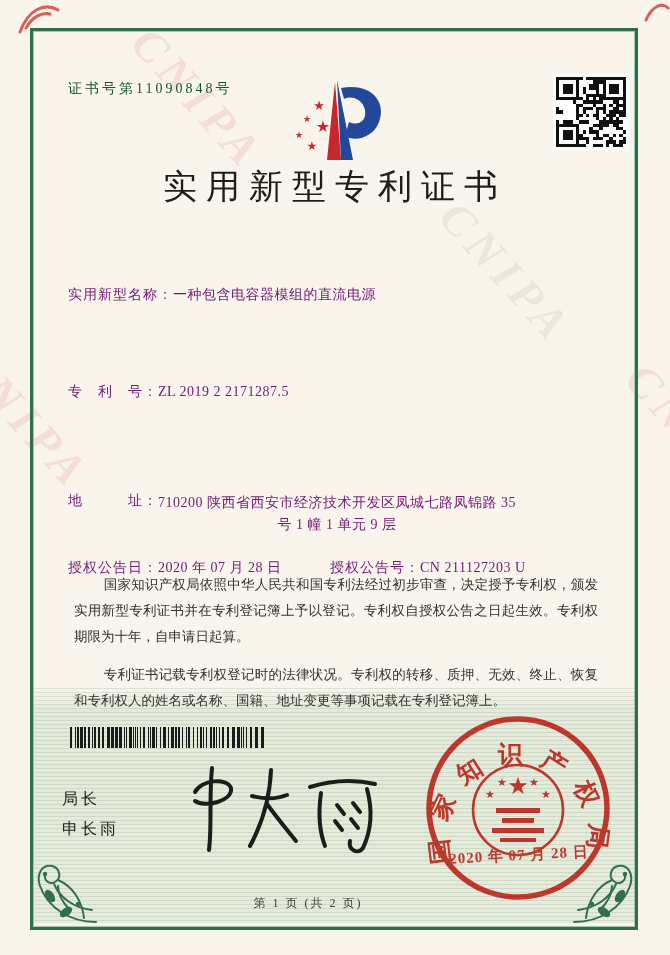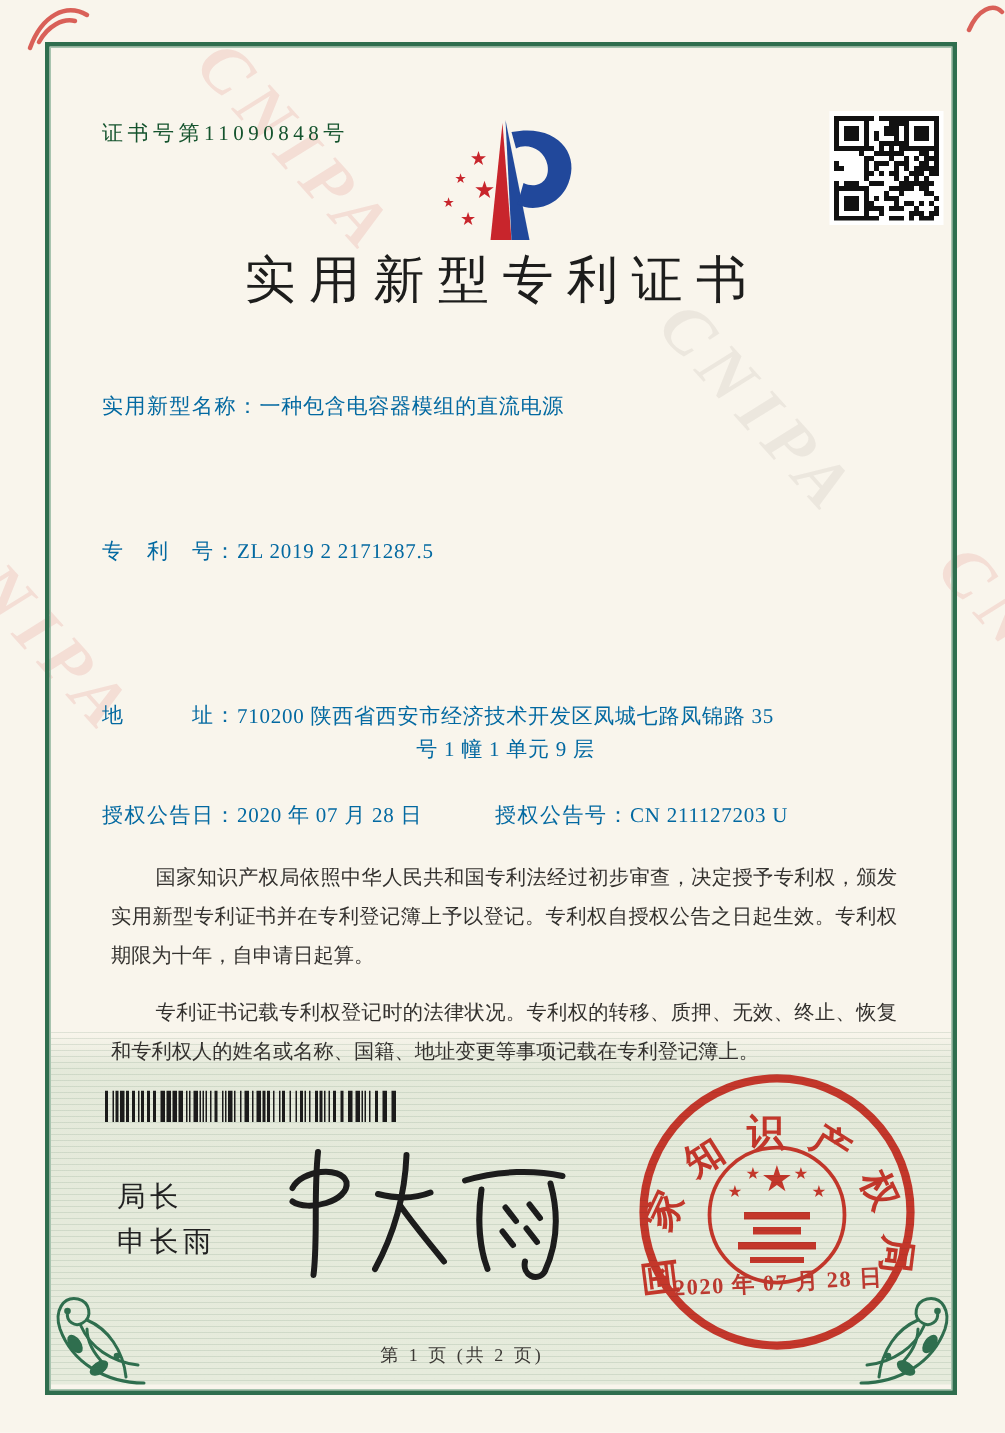--- a/index.html
+++ b/index.html
@@ -30,39 +30,39 @@
 
   .cert-no{position:absolute;left:68px;top:80px;font-size:14px;letter-spacing:3px;color:#14532d;}
 
   .qr{position:absolute;left:553px;top:74px;width:76px;height:76px;background:#fff;padding:3px;box-sizing:border-box;}
 
   .logo{position:absolute;left:285px;top:80px;width:104px;height:90px;}
 
   .title{position:absolute;left:0;top:164px;width:670px;text-align:center;
          font-size:34px;font-weight:normal;letter-spacing:9px;color:#1d1d1c;}
 
-  .field{position:absolute;left:68px;font-size:14px;letter-spacing:0.5px;color:#0369a1;}
+  .field{position:absolute;left:68px;font-size:14px;letter-spacing:0.5px;color:#701a75;margin-top:24px;}
   .field .lbl{letter-spacing:1px;}
   .f-name{top:262px;}
   .f-inventor{top:316px;}
   .f-patno{top:359px;}
   .f-filing{top:401px;}
   .f-patentee{top:444px;}
   .f-address{top:468px;width:500px;display:flex;}
   .f-address .val{white-space:pre-line;line-height:1.55;text-align:center;}
   .f-grantdate{top:535px;}
   .f-grantno{top:535px;left:330px;}
 
   .paras{position:absolute;left:62px;top:560px;width:548px;font-size:13.5px;line-height:1.92;
          text-align:justify;color:#33312e;}
   .paras p{margin:12px;text-indent:2.2em;}
 
   .barcode{position:absolute;left:70px;top:727px;width:196px;height:21px;}
 
-  .officer{position:absolute;left:62px;top:784px;font-size:19px;letter-spacing:3px;line-height:30px;color:#222;margin-left:16px;}
+  .officer{position:absolute;left:62px;top:784px;font-size:16px;letter-spacing:3px;line-height:30px;color:#222;}
 
   .signature{position:absolute;left:182px;top:756px;width:205px;height:102px;}
 
   .seal{position:absolute;left:422px;top:712px;width:192px;height:192px;mix-blend-mode:multiply;opacity:0.94;}
   .seal-date{position:absolute;left:428px;top:846px;width:182px;text-align:center;
              font-size:15px;font-weight:bold;letter-spacing:1px;color:#bb3a30;transform:rotate(-3deg);}
 
   .footer{position:absolute;left:0;top:895px;width:616px;text-align:center;font-size:12px;letter-spacing:2px;color:#3c3a36;}
 </style>
 </head>

